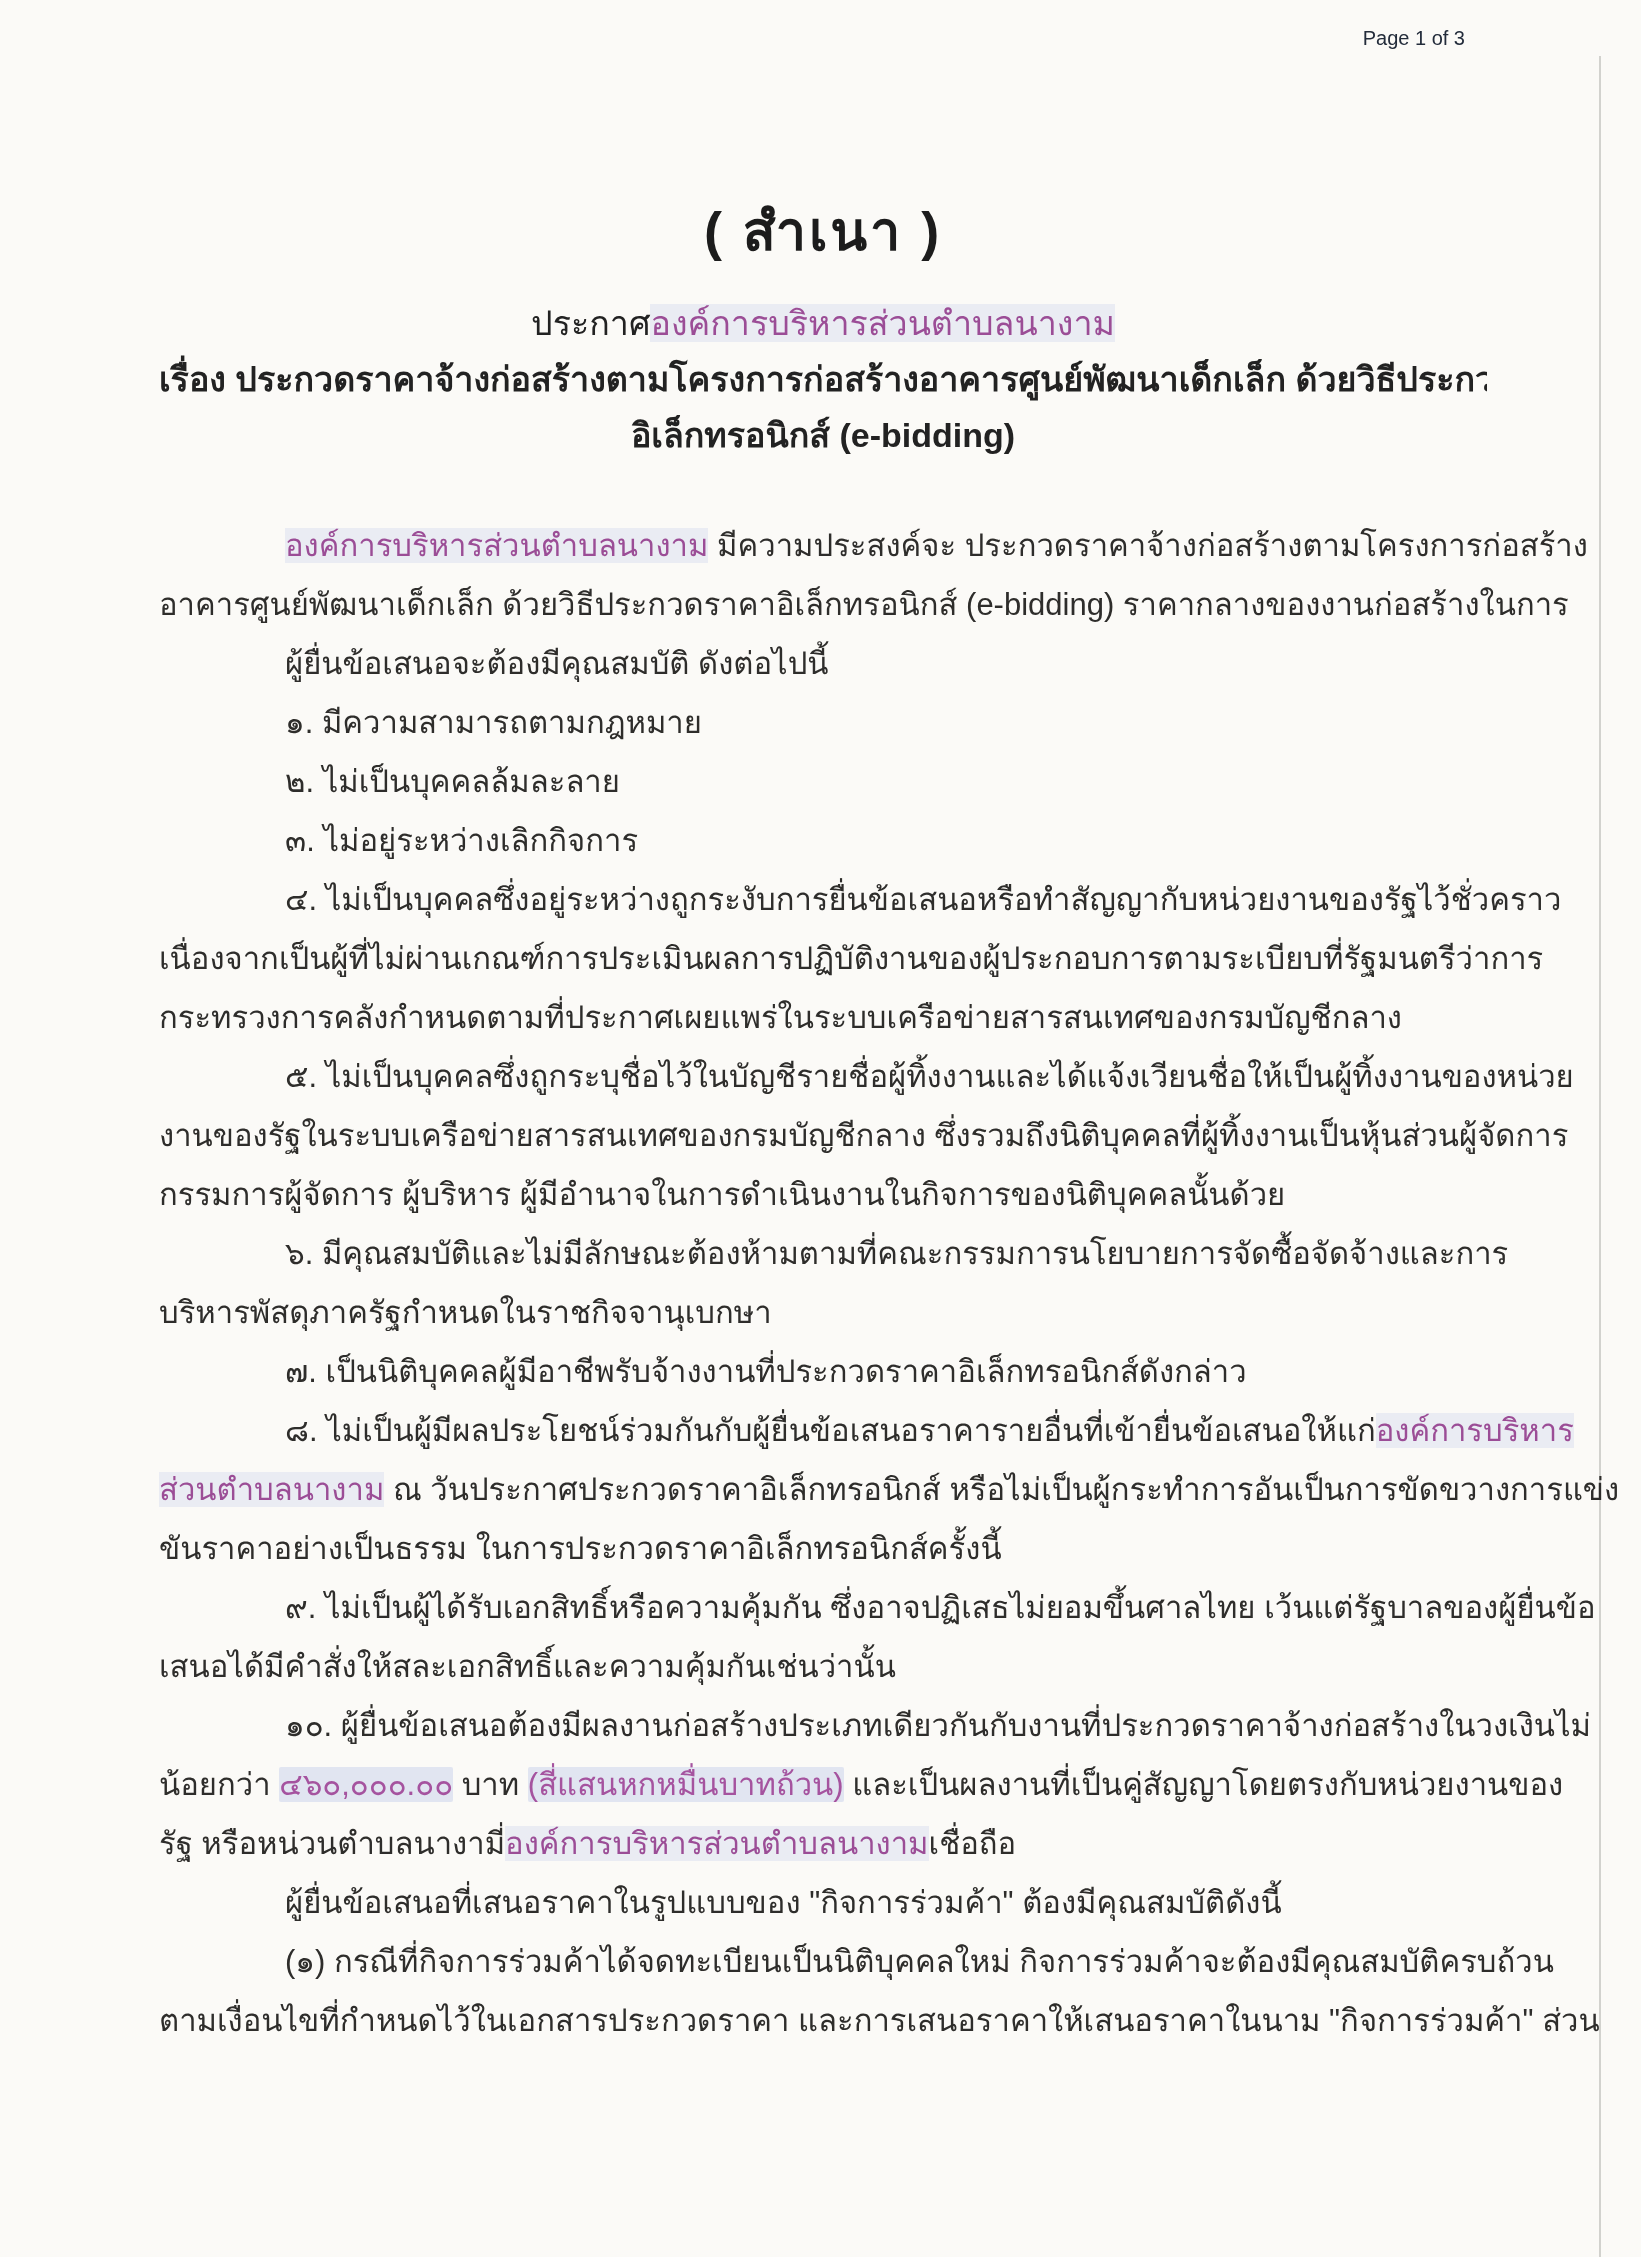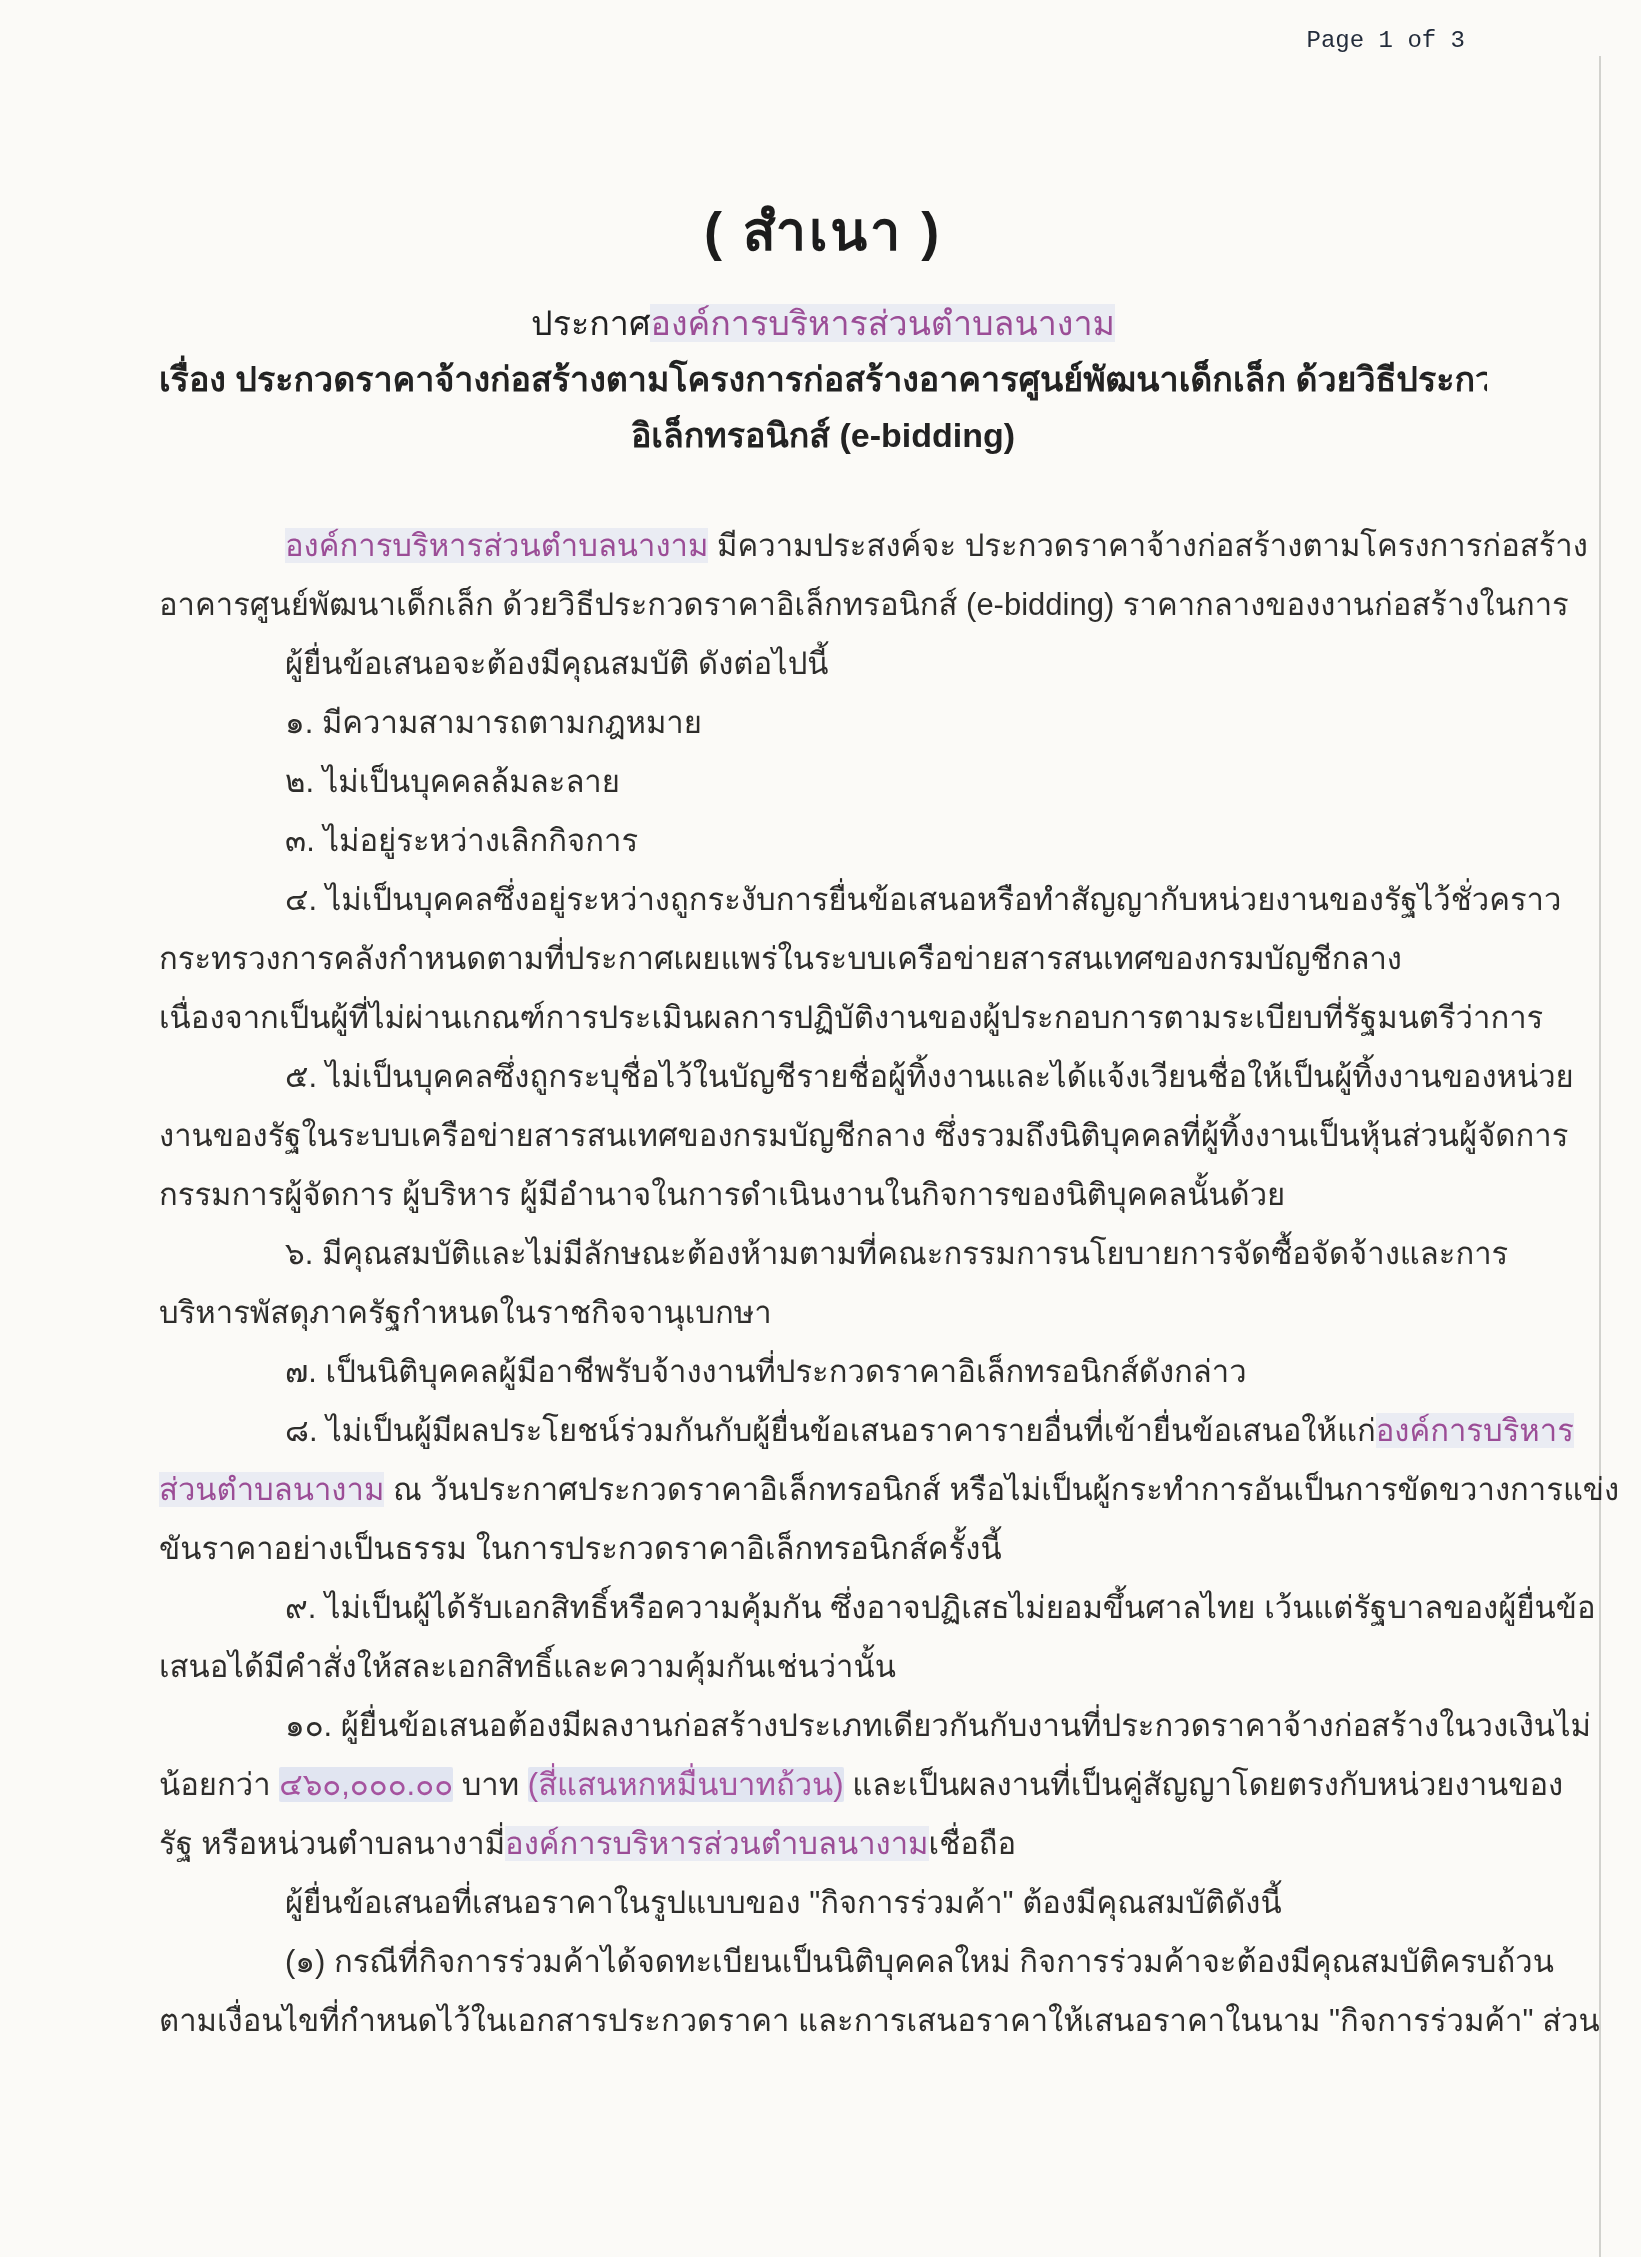--- a/index.html
+++ b/index.html
@@ -12,22 +12,22 @@
     font-family:"Liberation Sans","DejaVu Sans",sans-serif;
     color:#2e2d2b;
   }
   
   .scan-edge{
     position:absolute;left:1599px;top:56px;width:1.9px;height:2201px;
     background:#d2d2ce;
   }
   .page-header{
     position:absolute;top:27px;right:176px;
-    font-family:Liberation Mono, monospace;
-    font-size:24px;color:#232c3b;
+    font-family:Liberation Sans, sans-serif;
+    font-size:20px;color:#232c3b;
   }
   .doc{
     position:absolute;top:185px;left:159px;width:1328px;
   }
   .copy-title{
     text-align:center;
     font-size:54px;font-weight:bold;letter-spacing:2.9px;
     line-height:93px;height:93px;color:#1c1c1c;white-space:nowrap;
   }
   .announce-line{
@@ -76,22 +76,22 @@
     <div class="subject-line">อิเล็กทรอนิกส์ (e-bidding)</div>
 
     <div class="body-lines">
         <div class="bline ind"><span class="seg-p">องค์การบริหารส่วนตำบลนางาม</span><span class="seg-n"> มีความประสงค์จะ ประกวดราคาจ้างก่อสร้างตามโครงการก่อสร้าง</span></div>
         <div class="bline"><span class="seg-n">อาคารศูนย์พัฒนาเด็กเล็ก   ด้วยวิธีประกวดราคาอิเล็กทรอนิกส์ (e-bidding)   ราคากลางของงานก่อสร้างในการ</span></div>
         <div class="bline ind"><span class="seg-n">ผู้ยื่นข้อเสนอจะต้องมีคุณสมบัติ ดังต่อไปนี้</span></div>
         <div class="bline ind"><span class="seg-n">๑. มีความสามารถตามกฎหมาย</span></div>
         <div class="bline ind"><span class="seg-n">๒. ไม่เป็นบุคคลล้มละลาย</span></div>
         <div class="bline ind"><span class="seg-n">๓. ไม่อยู่ระหว่างเลิกกิจการ</span></div>
         <div class="bline ind"><span class="seg-n">๔. ไม่เป็นบุคคลซึ่งอยู่ระหว่างถูกระงับการยื่นข้อเสนอหรือทำสัญญากับหน่วยงานของรัฐไว้ชั่วคราว</span></div>
+        <div class="bline"><span class="seg-n">เนื่องจากเป็นผู้ที่ไม่ผ่านเกณฑ์การประเมินผลการปฏิบัติงานของผู้ประกอบการตามระเบียบที่รัฐมนตรีว่าการ</span></div>
         <div class="bline"><span class="seg-n">กระทรวงการคลังกำหนดตามที่ประกาศเผยแพร่ในระบบเครือข่ายสารสนเทศของกรมบัญชีกลาง</span></div>
-        <div class="bline"><span class="seg-n">เนื่องจากเป็นผู้ที่ไม่ผ่านเกณฑ์การประเมินผลการปฏิบัติงานของผู้ประกอบการตามระเบียบที่รัฐมนตรีว่าการ</span></div>
         <div class="bline ind"><span class="seg-n">๕. ไม่เป็นบุคคลซึ่งถูกระบุชื่อไว้ในบัญชีรายชื่อผู้ทิ้งงานและได้แจ้งเวียนชื่อให้เป็นผู้ทิ้งงานของหน่วย</span></div>
         <div class="bline"><span class="seg-n">งานของรัฐในระบบเครือข่ายสารสนเทศของกรมบัญชีกลาง ซึ่งรวมถึงนิติบุคคลที่ผู้ทิ้งงานเป็นหุ้นส่วนผู้จัดการ</span></div>
         <div class="bline"><span class="seg-n">กรรมการผู้จัดการ ผู้บริหาร ผู้มีอำนาจในการดำเนินงานในกิจการของนิติบุคคลนั้นด้วย</span></div>
         <div class="bline ind"><span class="seg-n">๖. มีคุณสมบัติและไม่มีลักษณะต้องห้ามตามที่คณะกรรมการนโยบายการจัดซื้อจัดจ้างและการ</span></div>
         <div class="bline"><span class="seg-n">บริหารพัสดุภาครัฐกำหนดในราชกิจจานุเบกษา</span></div>
         <div class="bline ind"><span class="seg-n">๗. เป็นนิติบุคคลผู้มีอาชีพรับจ้างงานที่ประกวดราคาอิเล็กทรอนิกส์ดังกล่าว</span></div>
         <div class="bline ind"><span class="seg-n">๘. ไม่เป็นผู้มีผลประโยชน์ร่วมกันกับผู้ยื่นข้อเสนอราคารายอื่นที่เข้ายื่นข้อเสนอให้แก่</span><span class="seg-p">องค์การบริหาร</span></div>
         <div class="bline"><span class="seg-p">ส่วนตำบลนางาม</span><span class="seg-n"> ณ วันประกาศประกวดราคาอิเล็กทรอนิกส์ หรือไม่เป็นผู้กระทำการอันเป็นการขัดขวางการแข่ง</span></div>
         <div class="bline"><span class="seg-n">ขันราคาอย่างเป็นธรรม ในการประกวดราคาอิเล็กทรอนิกส์ครั้งนี้</span></div>
         <div class="bline ind"><span class="seg-n">๙. ไม่เป็นผู้ได้รับเอกสิทธิ์หรือความคุ้มกัน ซึ่งอาจปฏิเสธไม่ยอมขึ้นศาลไทย เว้นแต่รัฐบาลของผู้ยื่นข้อ</span></div>

